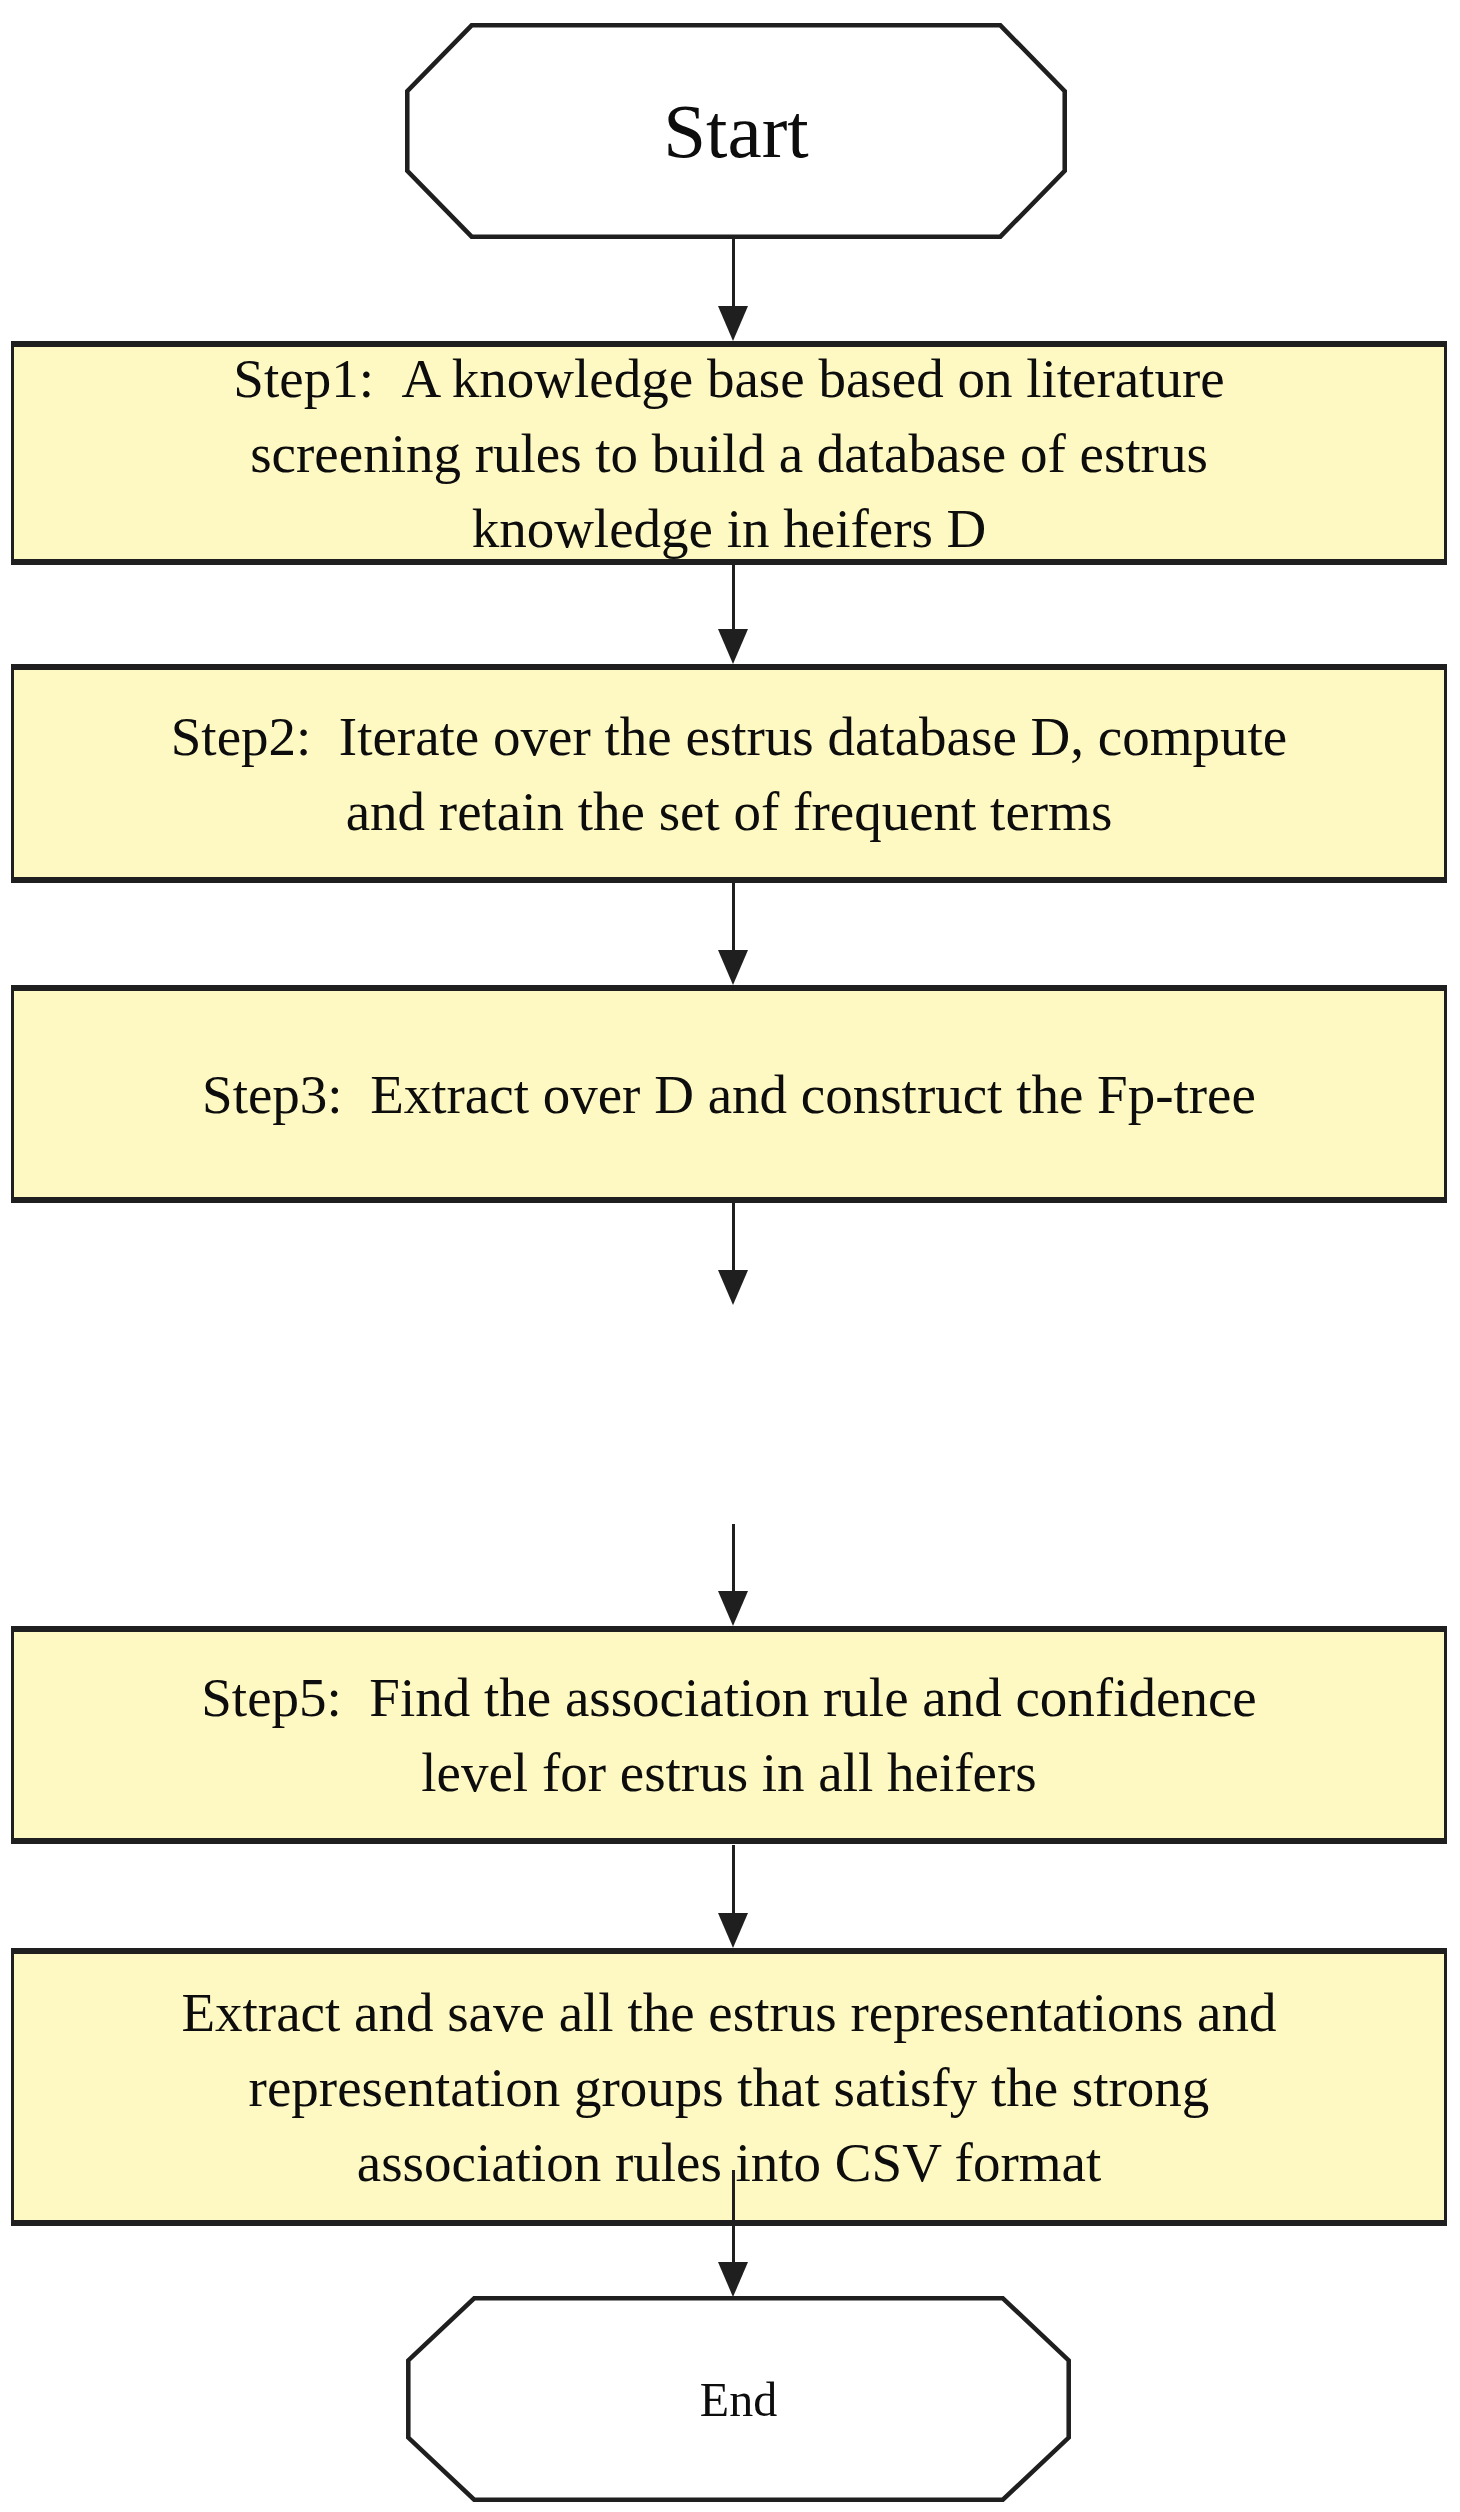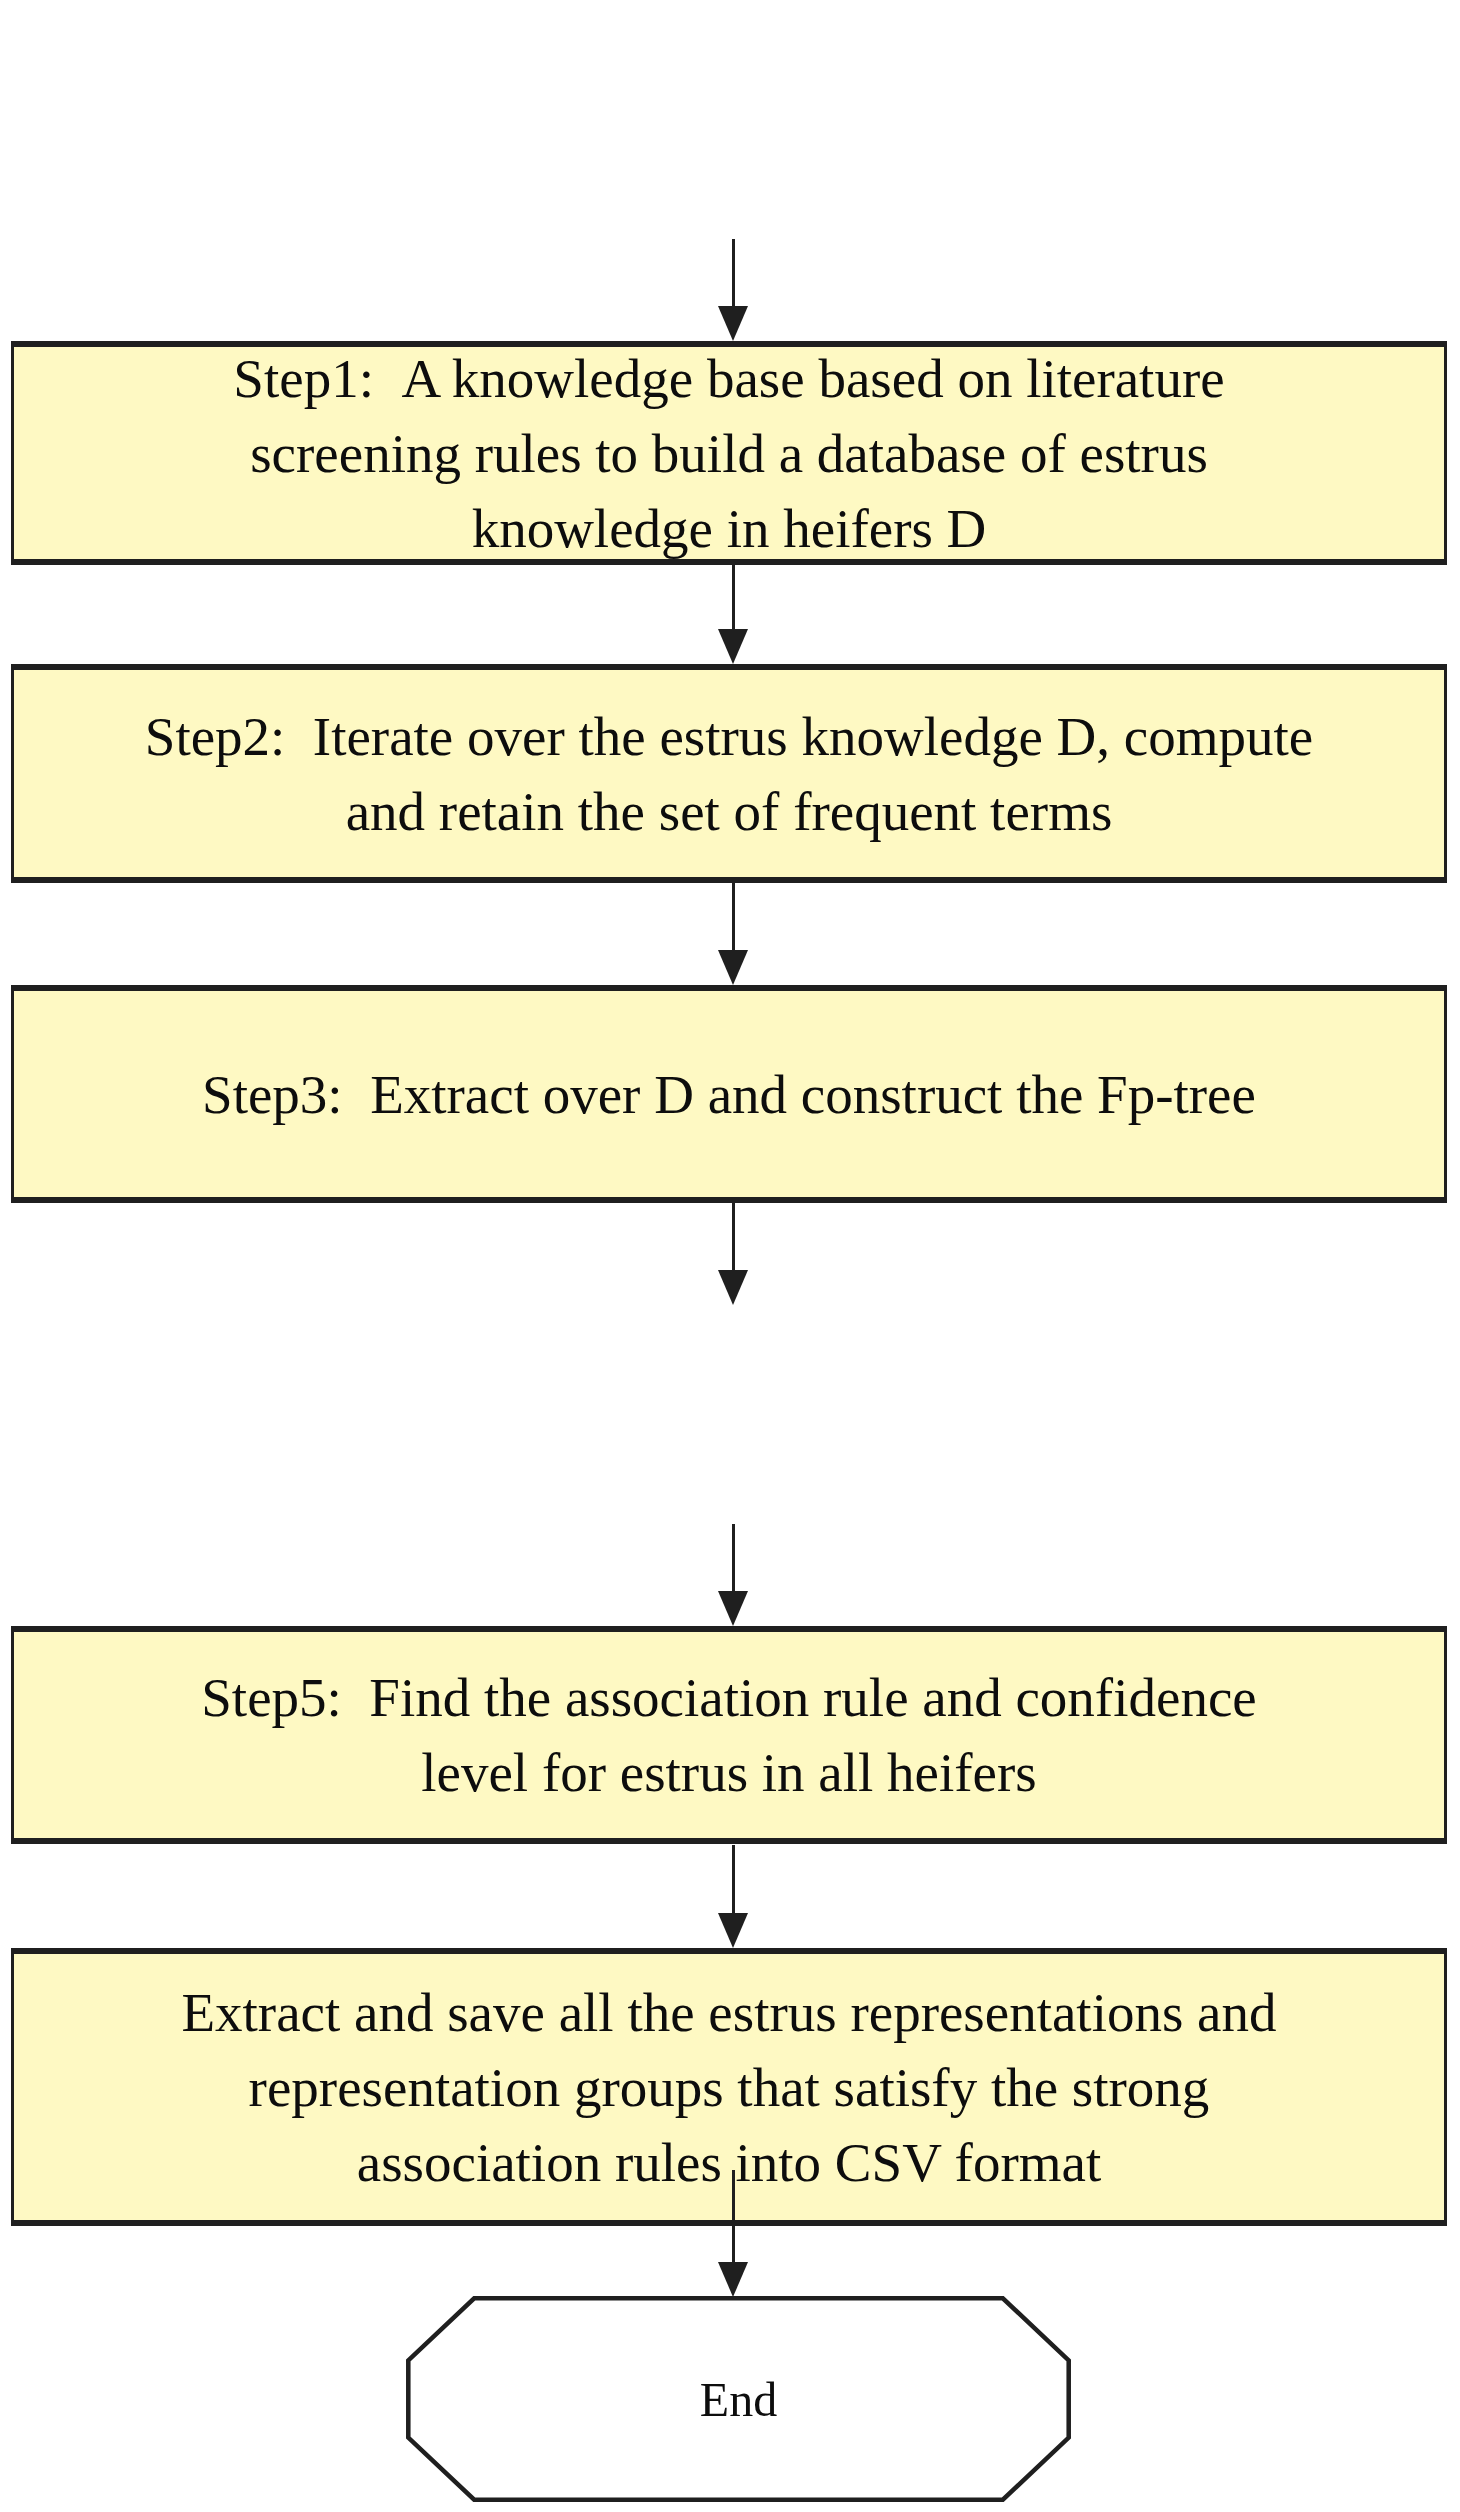--- a/index.html
+++ b/index.html
@@ -67,39 +67,45 @@
     border-left: 15px solid transparent;
     border-right: 15px solid transparent;
     border-top: 35px solid #1f1f1f;
   }
 </style>
 </head>
 <body>
 
 <div class="canvas">
 
+  <div class="terminator" style="left:405px; top:23px; width:662px; height:216px;">
+    <svg viewBox="0 0 874 285">
+      <polygon points="88,3 786,3 871,90 871,195 786,282 88,282 3,195 3,90" fill="#ffffff" stroke="#1f1f1f" stroke-width="6"></polygon>
+    </svg>
+    <div class="node-label start-label">Start</div>
+  </div>
 
   <div class="arrow" style="top:239px; height:102px;">
     <div class="shaft" style="height:69px;"></div>
     <div class="head"></div>
   </div>
 
   <div class="process" style="top:341px; height:224px;">
     <div class="node-label">Step1: A knowledge base based on literature
 screening rules to build a database of estrus
 knowledge in heifers D</div>
   </div>
 
   <div class="arrow" style="top:565px; height:99px;">
     <div class="shaft" style="height:65px;"></div>
     <div class="head"></div>
   </div>
 
   <div class="process" style="top:664px; height:219px;">
-    <div class="node-label">Step2: Iterate over the estrus knowledge D, compute
+    <div class="node-label">Step2: Iterate over the estrus database D, compute
 and retain the set of frequent terms</div>
   </div>
 
   <div class="arrow" style="top:883px; height:102px;">
     <div class="shaft" style="height:69px;"></div>
     <div class="head"></div>
   </div>
 
   <div class="process" style="top:985px; height:218px;">
     <div class="node-label">Step3: Extract over D and construct the Fp-tree</div>

